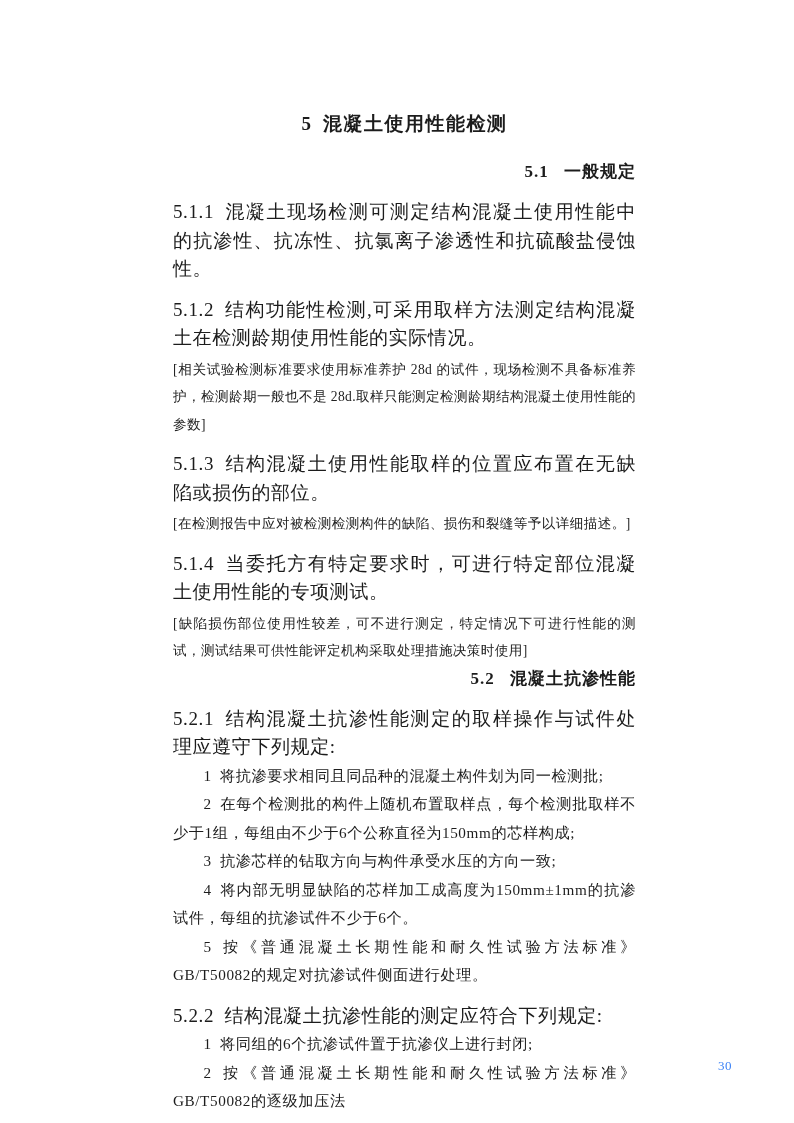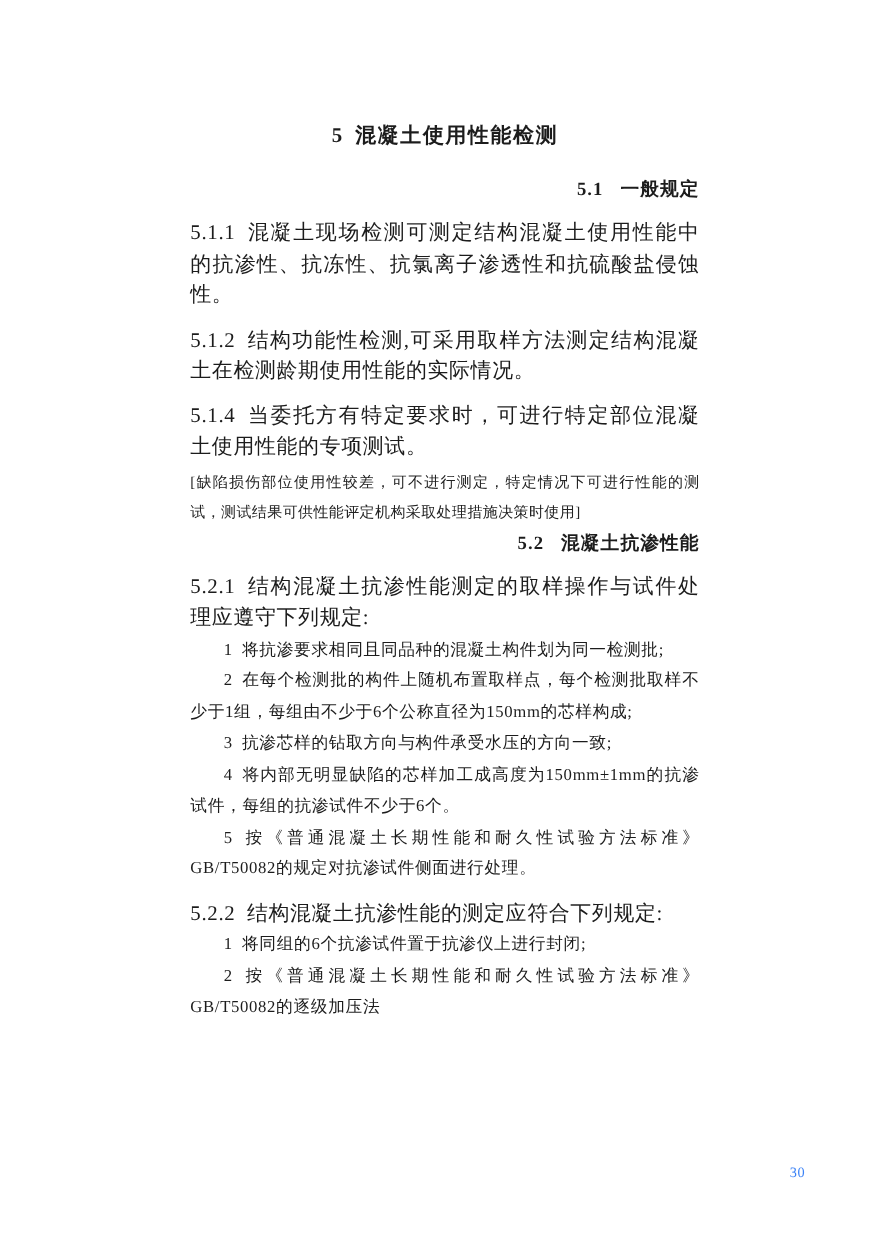--- a/index.html
+++ b/index.html
@@ -86,21 +86,26 @@
       <span class="num">5.1</span><span>一般规定</span>
     </h2>
 
     <p class="clause">
       <span class="num">5.1.1</span><span>混凝土现场检测可测定结构混凝土使用性能中的抗渗性、抗冻性、抗氯离子渗透性和抗硫酸盐侵蚀性。</span>
     </p>
 
     <p class="clause">
       <span class="num">5.1.2</span><span>结构功能性检测,可采用取样方法测定结构混凝土在检测龄期使用性能的实际情况。</span>
     </p>
+    <p class="note">[相关试验检测标准要求使用标准养护 28d 的试件，现场检测不具备标准养护，检测龄期一般也不是 28d.取样只能测定检测龄期结构混凝土使用性能的参数]</p>
 
+    <p class="clause">
+      <span class="num">5.1.3</span><span>结构混凝土使用性能取样的位置应布置在无缺陷或损伤的部位。</span>
+    </p>
+    <p class="note">[在检测报告中应对被检测检测构件的缺陷、损伤和裂缝等予以详细描述。]</p>
 
     <p class="clause">
       <span class="num">5.1.4</span><span>当委托方有特定要求时，可进行特定部位混凝土使用性能的专项测试。</span>
     </p>
     <p class="note">[缺陷损伤部位使用性较差，可不进行测定，特定情况下可进行性能的测试，测试结果可供性能评定机构采取处理措施决策时使用]</p>
   </div>
 
   <div class="section section-2">
     <h2 class="section-heading">
       <span class="num">5.2</span><span>混凝土抗渗性能</span>

